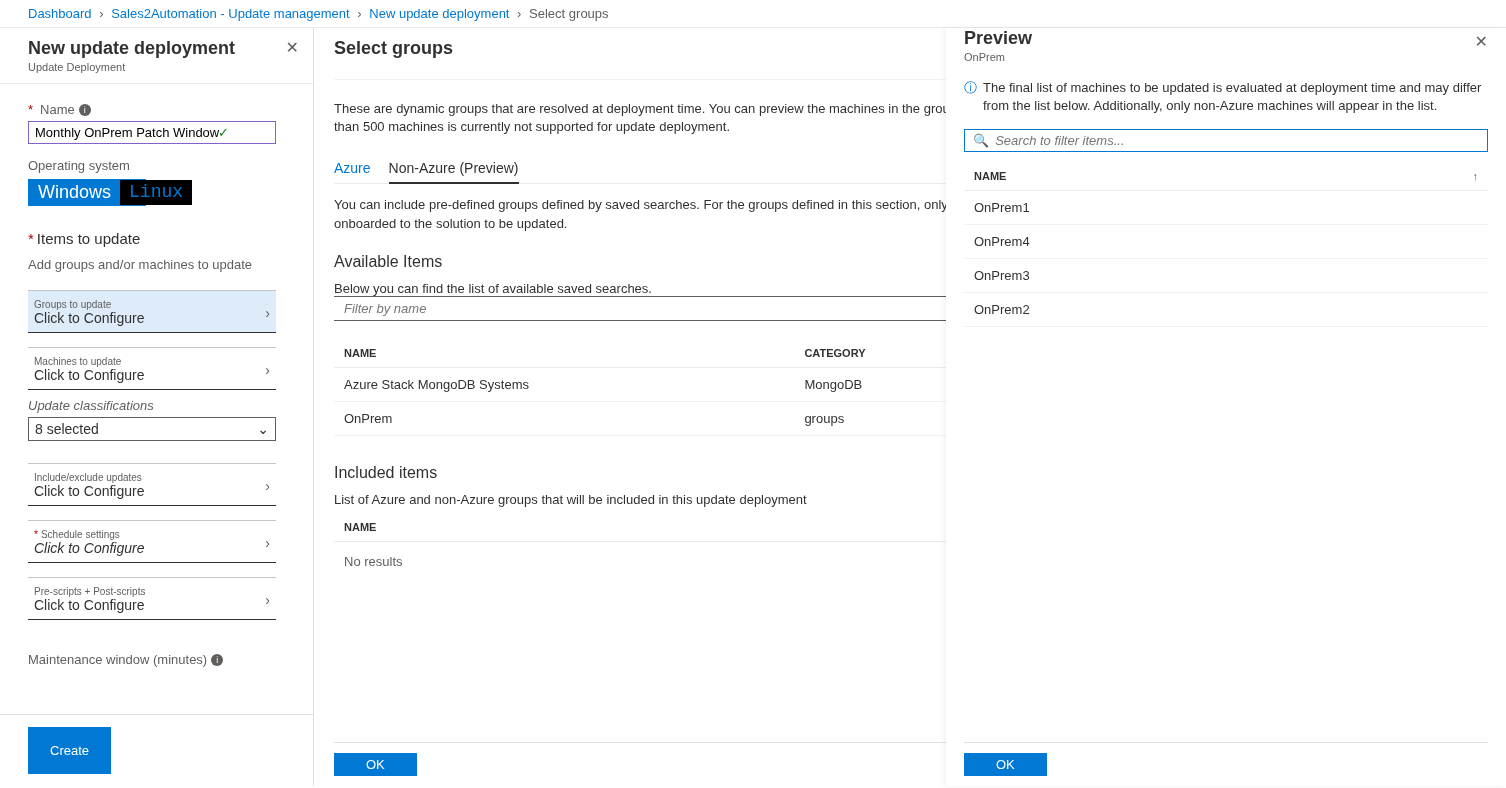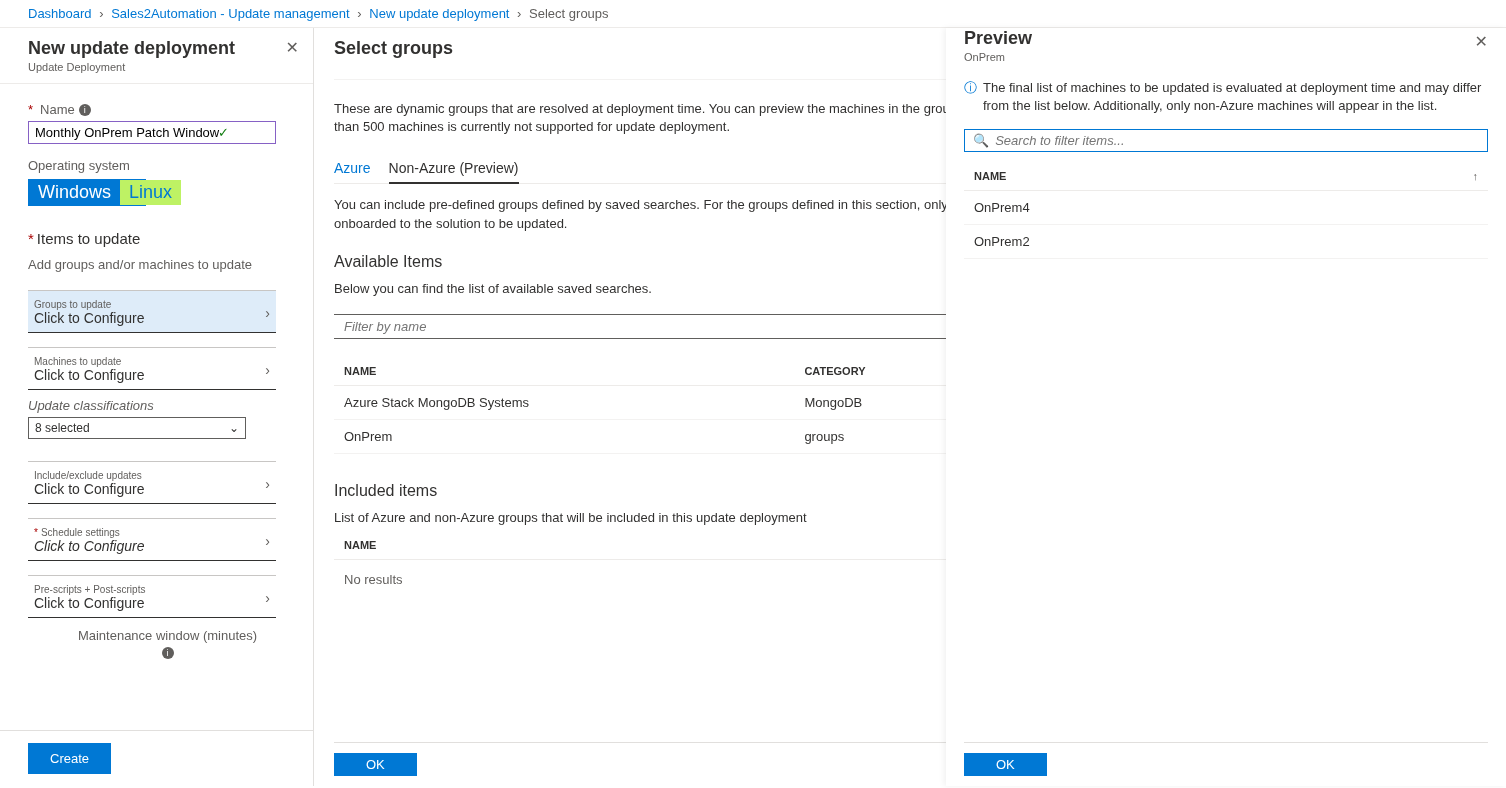--- a/index.html
+++ b/index.html
@@ -19,50 +19,50 @@
   .left-scroll { overflow-y: auto; flex:1; padding: 4px 6px 0 28px; border-top:1px solid #edebe9; margin-top:4px;}
   .req { color: #a80000; margin-right:3px;}
   .field-label { font-size: 13px; color: #605e5c; margin-top: 14px; display:flex; align-items:center; gap:4px;}
   .info-icon { display:inline-block; width:12px; height:12px; background:#605e5c; color:#fff; border-radius:50%; font-size:9px; line-height:12px; text-align:center; font-style: normal;}
   .name-input-wrap { position:relative; margin-top:4px;}
   .name-input { width: 248px; padding: 3px 24px 3px 6px; border: 1px solid #8661c5; font-size:13px; font-family:inherit;}
   .name-check { position:absolute; right:78px; top:4px; color:#107c10; font-size:13px;}
   .os-toggle { display:flex; margin-top:6px; border:1px solid #0078d4; width:118px; font-size:18px;}
   .os-toggle div { padding:2px 9px; cursor:pointer; }
   .os-toggle .active { background:#0078d4; color:#fff; }
-  .os-toggle .inactive { color:#0078d4; background:#bef264;}
+  .os-toggle .inactive { color:#0078d4; background:#000000;font-family:Liberation Mono, monospace;}
   .section-title { font-size:15px; color:#323130; margin-top:24px;}
   .section-sub { font-size:13px; color:#605e5c; margin-top:10px;}
   
   .config-item { border-top:1px solid #c8c6c4; border-bottom:1px solid #323130; padding:8px 0 6px 6px; margin-top:14px; display:flex; justify-content:space-between; align-items:center; cursor:pointer; width: 248px;}
   .config-item.first { margin-top:18px;}
   .config-item.selected { background:#deecf9;}
   .config-item .small { font-size:10px; color:#605e5c;}
   .config-item .big { font-size:14px; color:#323130;}
   .config-item .big.italic { font-style: italic;}
   .chev { font-size:14px; color:#605e5c; padding-right:6px;}
   
-  .select-box { border:1px solid #605e5c; padding:3px 6px; width:218px; margin-top:4px; display:flex; justify-content:space-between; align-items:center; font-size:12px; cursor:pointer;}
+  .select-box { border:1px solid #605e5c; padding:3px 6px; width:248px; margin-top:4px; display:flex; justify-content:space-between; align-items:center; font-size:14px; cursor:pointer;}
   
   .create-btn-row { padding: 12px 0 12px 28px; border-top:1px solid #e1dfdd;}
-  .btn-primary { background:#0078d4; color:#fff; border:none; padding:8px 22px; font-size:13px; cursor:pointer;}
+  .btn-primary { background:#0078d4; color:#fff; border:none; padding:16px 22px; font-size:13px; cursor:pointer;}
 
   
   .mid-panel { flex:1; display:flex; flex-direction:column; padding: 10px 20px 0 20px; border-right:1px solid #e1dfdd;}
   .mid-panel h2 { font-size:18px; font-weight:600; padding-bottom:20px; border-bottom:1px solid #f3f2f1;}
   .mid-desc { margin-top:20px; font-size:13px; line-height:1.4; color:#323130;}
   
   .tabs { display:flex; gap:18px; margin-top:24px; border-bottom:1px solid #edebe9;}
   .tabs div { padding-bottom:6px; font-size:14px; cursor:pointer;}
   .tabs .inactive-tab { color:#0078d4;}
   .tabs .active-tab { color:#323130; border-bottom:2px solid #323130; margin-bottom:-1px;}
   
   .sub-title { font-size:16px; margin-top:20px;}
   .sub-text { font-size:13px; margin-top:10px; color:#323130;}
-  .filter-input { width:100%; border:1px solid #605e5c; border-left:none; border-right:none; padding:4px 10px; margin-top:18px; font-size:13px; font-style:italic; color:#605e5c; font-family:inherit;}
+  .filter-input { width:100%; border:1px solid #605e5c; border-left:none; border-right:none; padding:4px 10px; margin-top:0; font-size:13px; font-style:italic; color:#605e5c; font-family:inherit;}
   
   table { width:100%; border-collapse:collapse; margin-top:18px;}
   th { text-align:left; font-size:11px; font-weight:600; color:#323130; padding:8px 10px; border-bottom:1px solid #edebe9;}
   td { padding:9px 10px; border-bottom:1px solid #f3f2f1; font-size:13px;}
   .no-results { padding:12px 10px; font-size:13px; color:#605e5c;}
   
   .mid-footer { border-top:1px solid #e1dfdd; padding:10px 0; margin-top:auto;}
 
   
   .right-panel { width:560px; position:absolute; right:0; top:0; bottom:0; background:#fff; display:flex; flex-direction:column; padding: 0 18px; box-shadow: -2px 0 6px rgba(0,0,0,0.06);}
@@ -161,21 +161,21 @@
       </div>
 
       <div class="config-item">
         <div>
           <div class="small">Pre-scripts + Post-scripts</div>
           <div class="big">Click to Configure</div>
         </div>
         <div class="chev">›</div>
       </div>
 
-      <div class="field-label" style="margin-top:10px; margin-bottom:10px;flex-direction:column;">
+      <div class="field-label" style="margin-top:32px; margin-bottom:10px;">
         <span>Maintenance window (minutes)</span>
         <span class="info-icon">i</span>
       </div>
     </div>
     <div class="create-btn-row">
       <button class="btn-primary">Create</button>
     </div>
   </div>
 
   <div class="mid-panel">
@@ -248,21 +248,27 @@
       <input placeholder="Search to filter items..." style="">
     </div>
     <table style="margin-top:10px;">
       <thead>
         <tr>
             <th><span>NAME</span><span class="sort-arrow">↑</span></th>
           </tr>
       </thead>
       <tbody>
         <tr>
+            <td>OnPrem1</td>
+          </tr>
+        <tr>
             <td>OnPrem4</td>
+          </tr>
+        <tr>
+            <td>OnPrem3</td>
           </tr>
         <tr>
             <td>OnPrem2</td>
           </tr>
       </tbody>
     </table>
     <div class="right-footer">
       <button class="btn-primary" style="padding:4px 32px;">OK</button>
     </div>
   </div>

